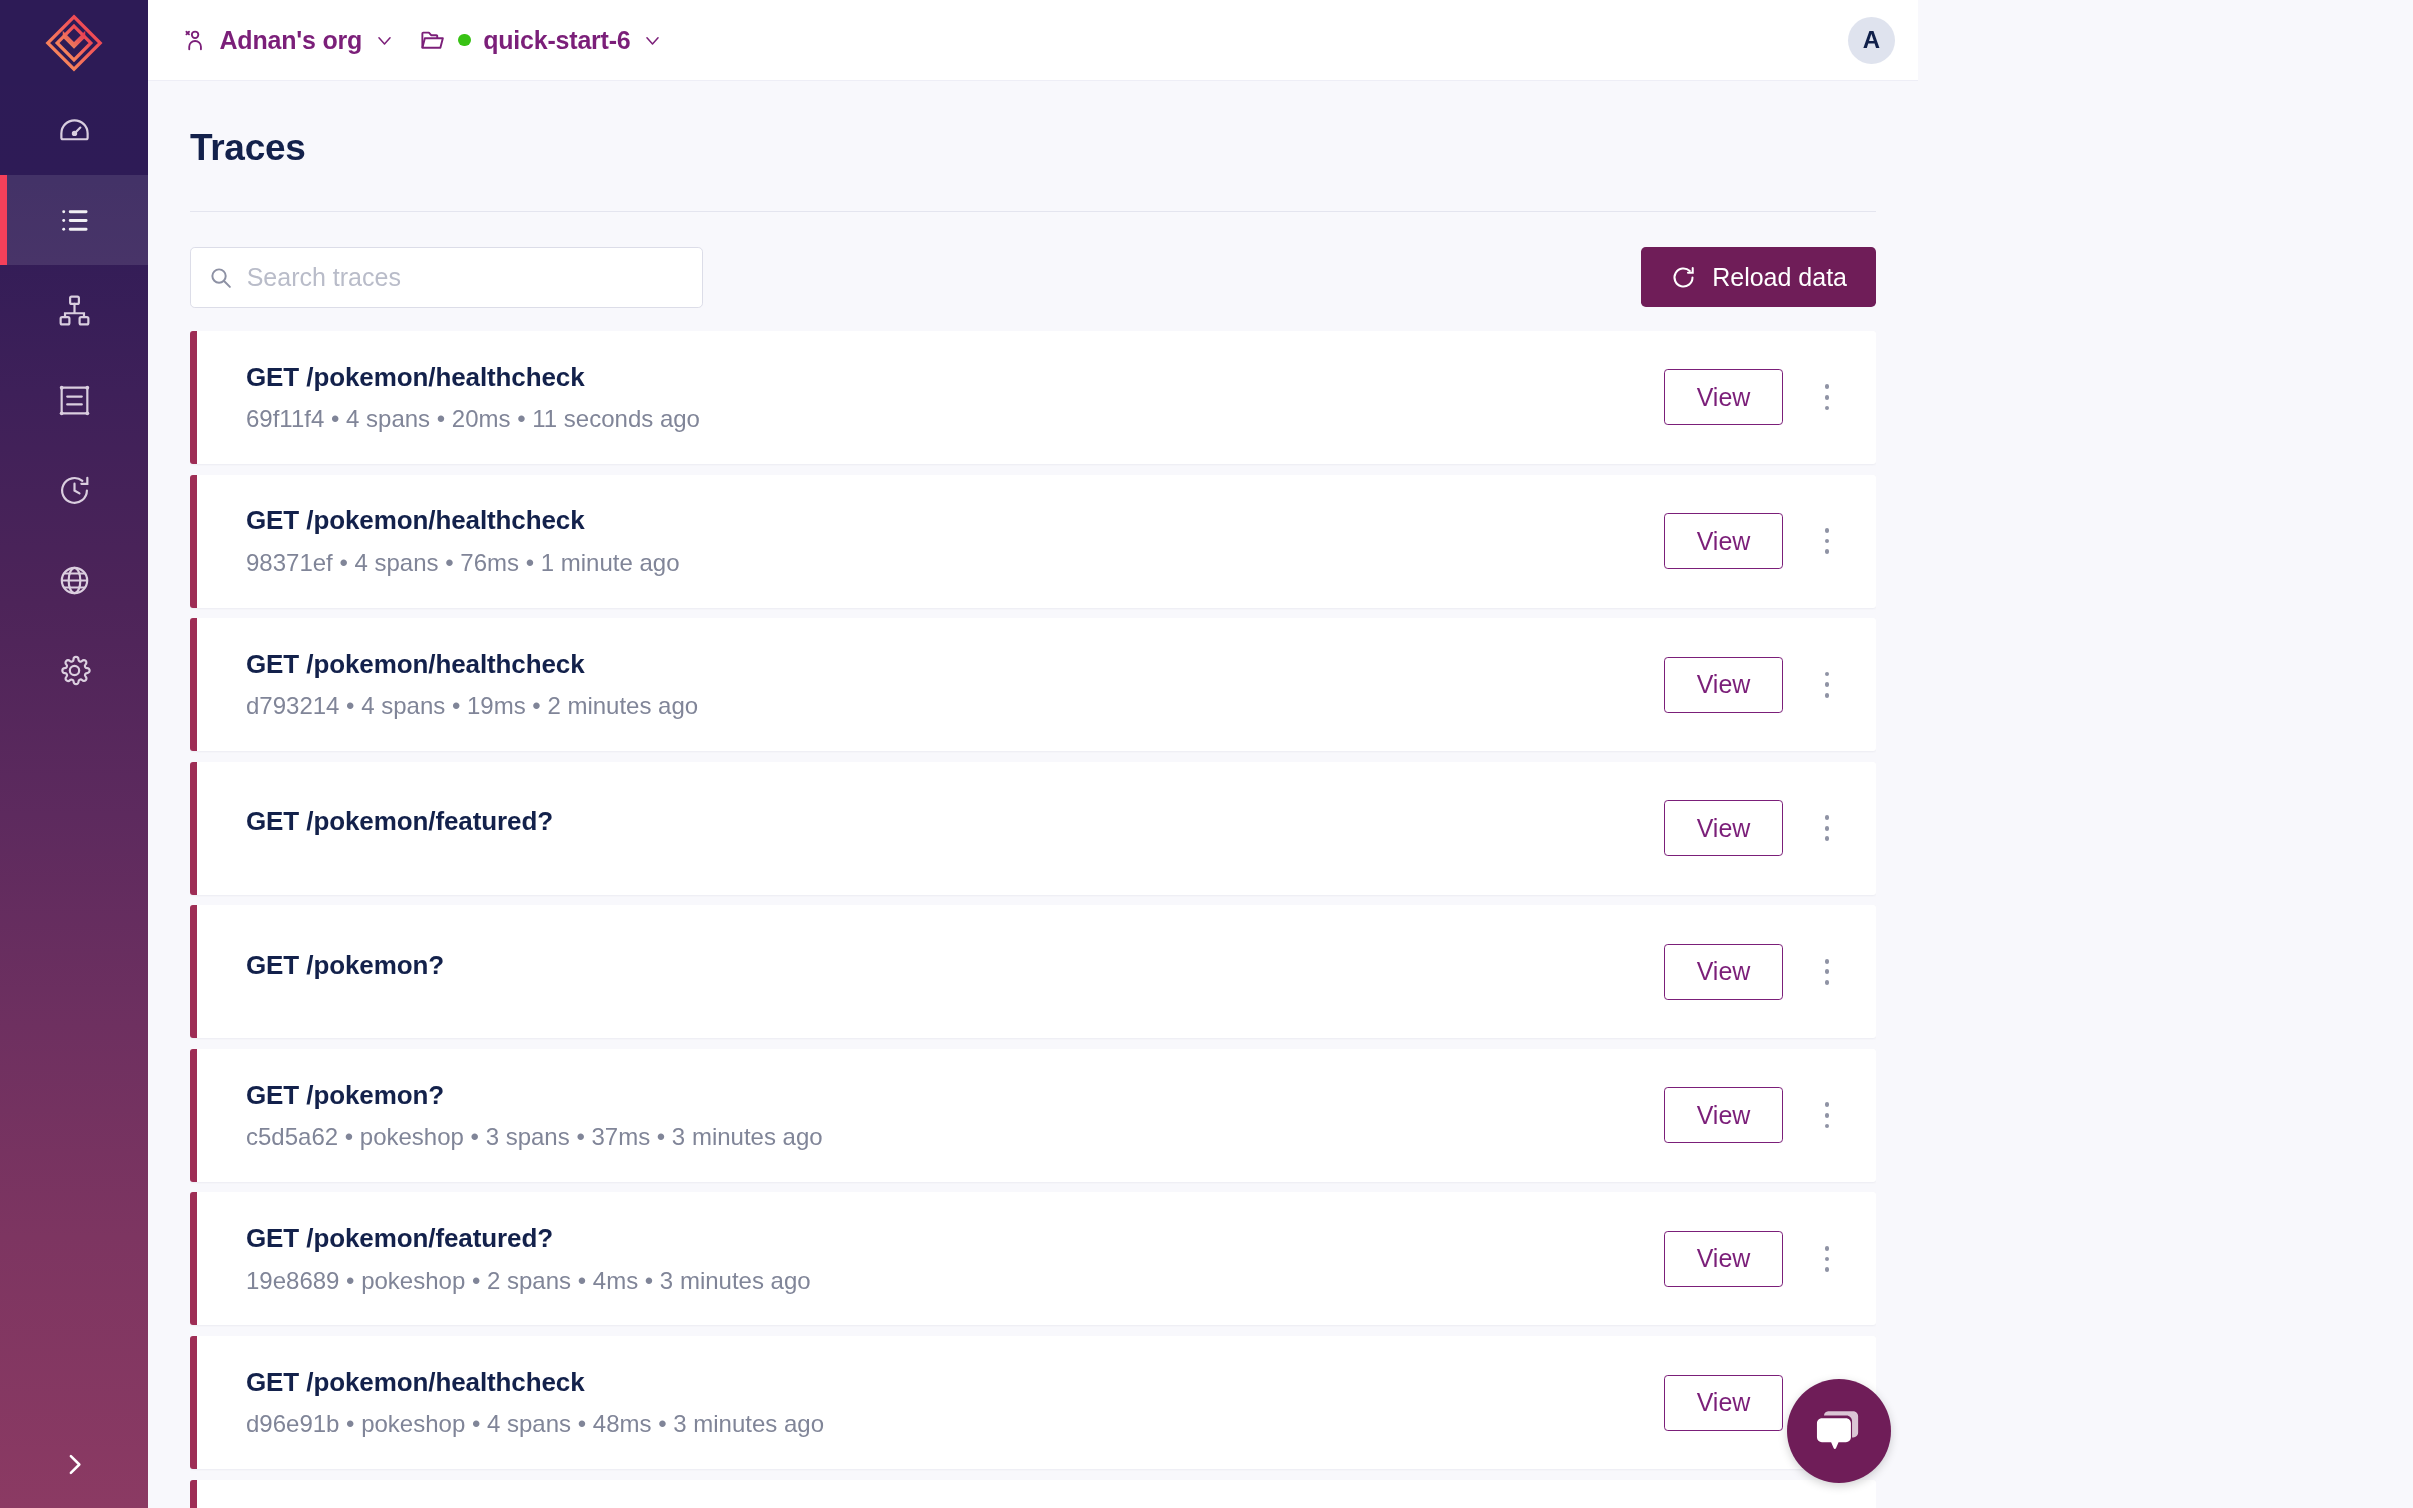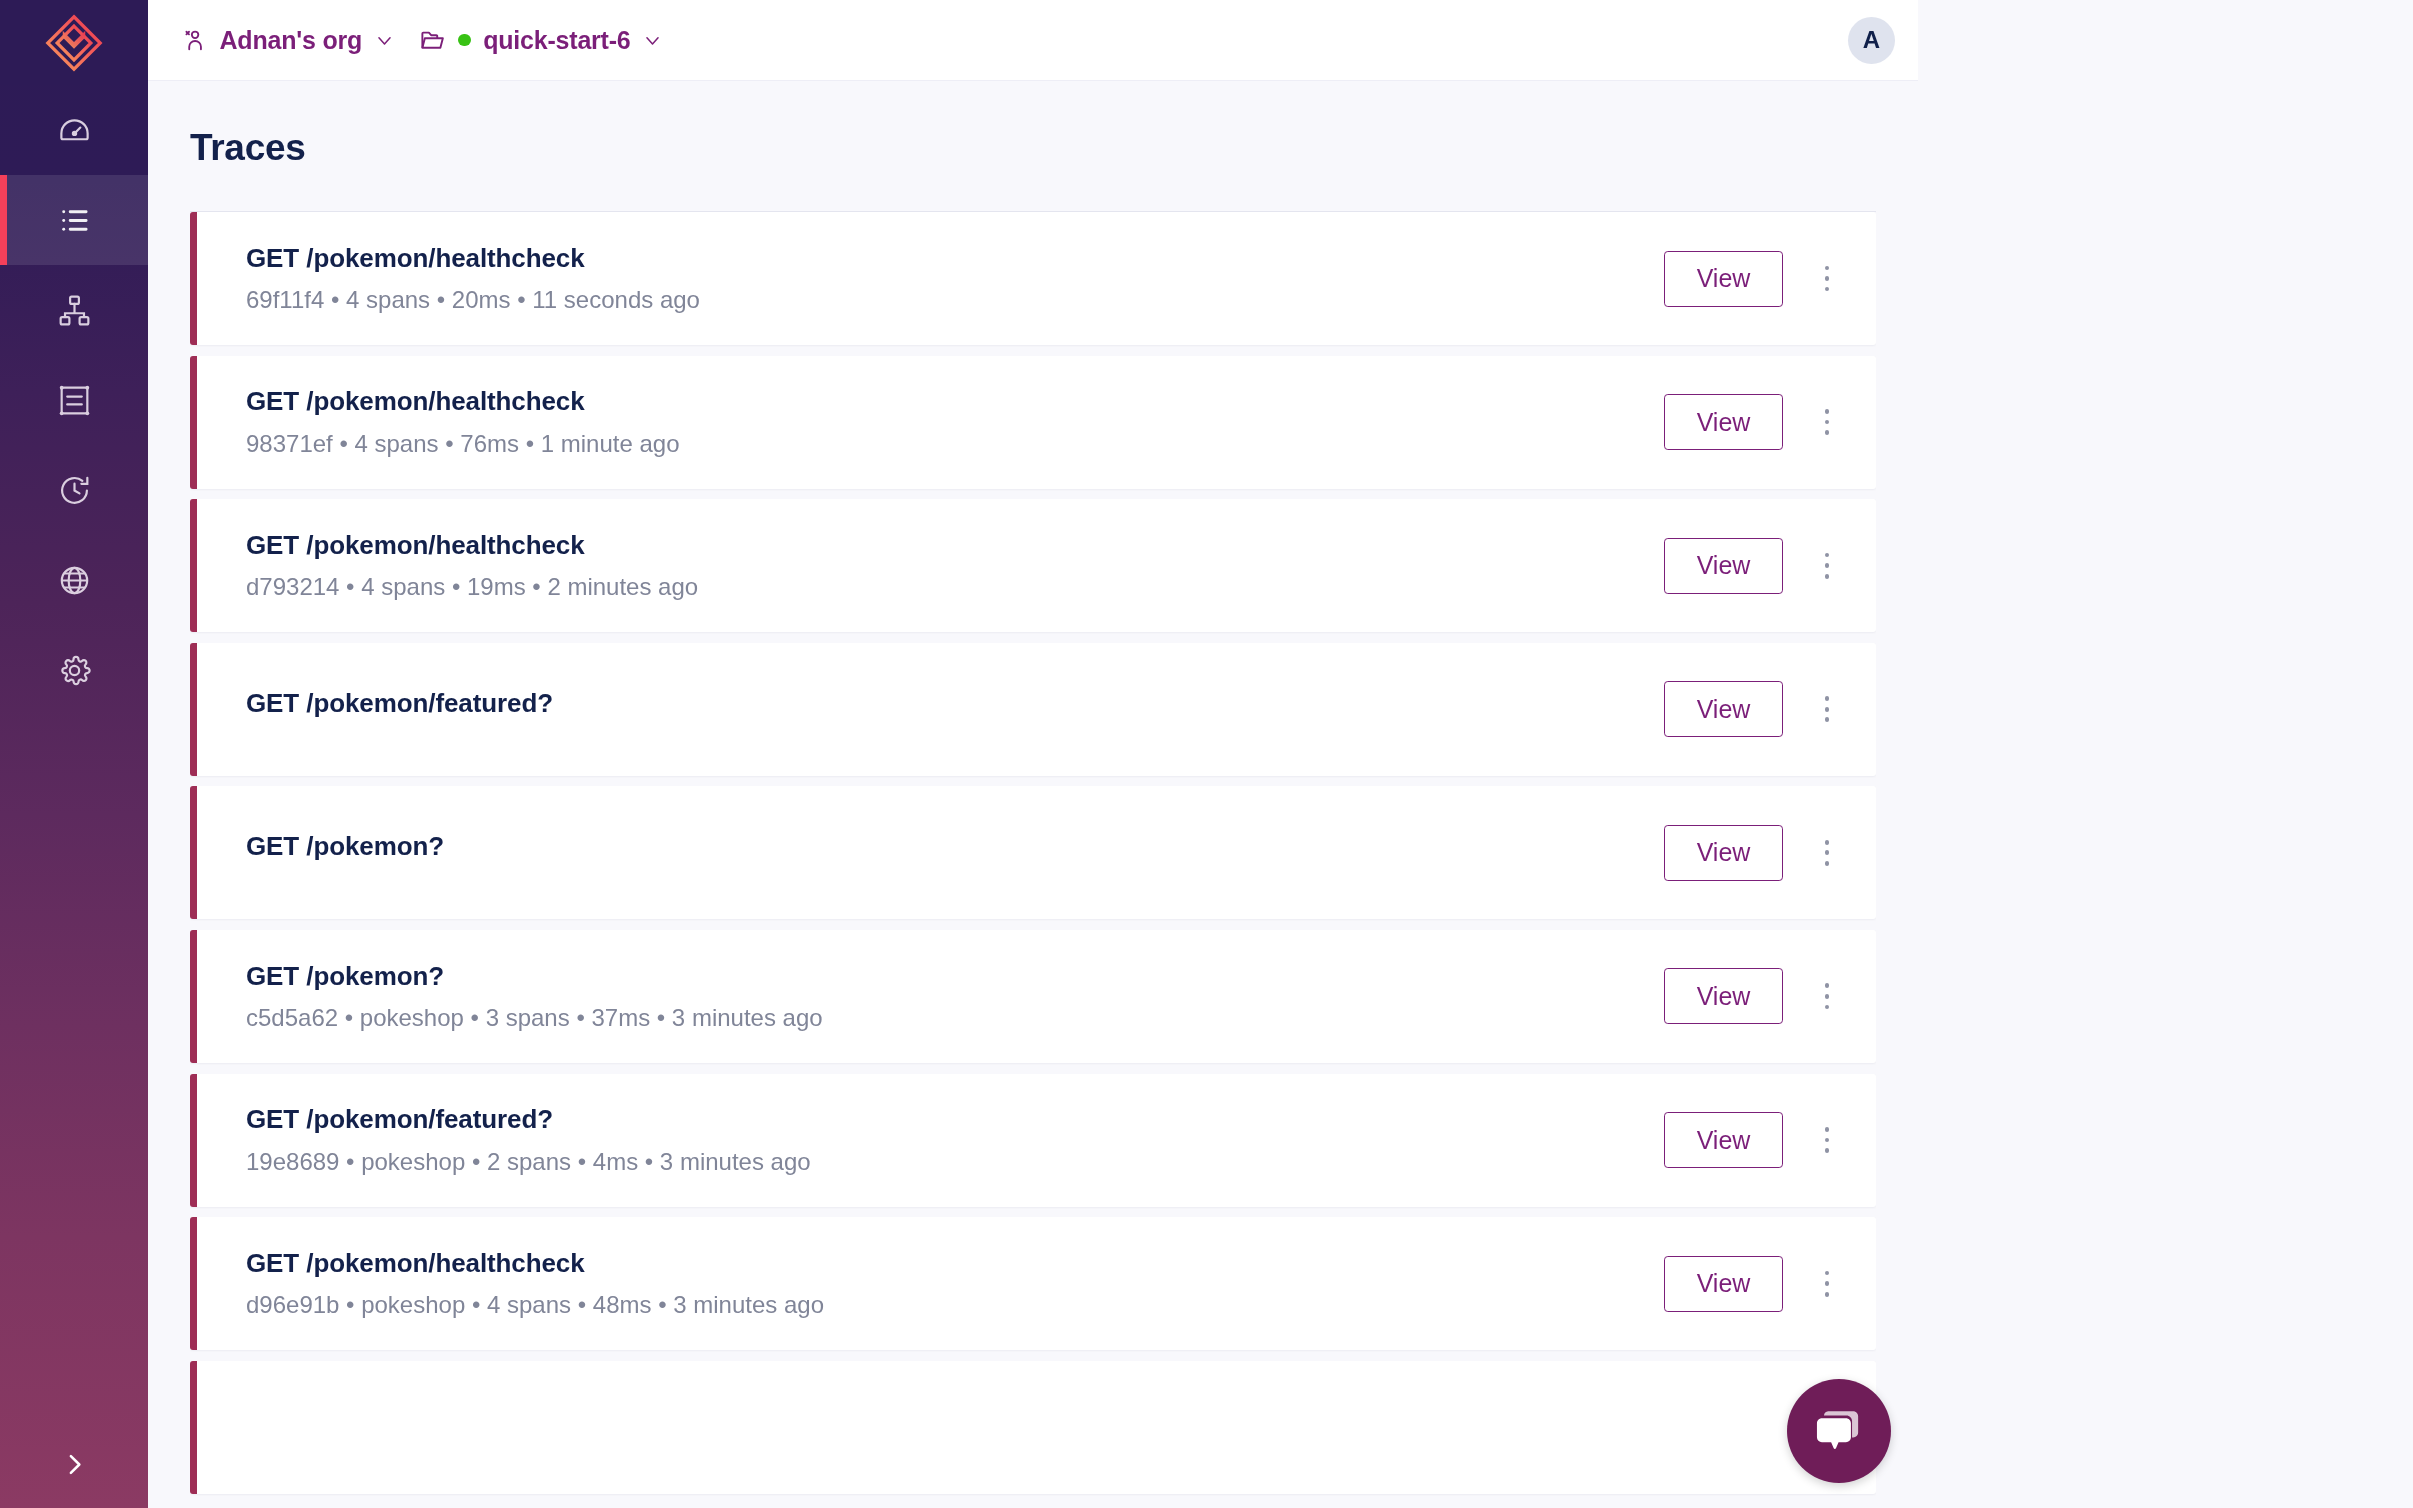--- a/index.html
+++ b/index.html
@@ -290,20 +290,37 @@
 
 
       <div class="avatar">A</div>
     </header>
 
     <div class="content">
 
       <h1 class="page-title">Traces</h1>
       <div class="divider"></div>
 
+      <div class="toolbar">
+        <div class="search-wrap">
+          <svg width="25" height="25" viewBox="0 0 24 24" fill="none" stroke="#8d91a4" stroke-width="1.9" stroke-linecap="round">
+            <circle cx="10.6" cy="10.6" r="6.4"></circle>
+              <path d="M15.4 15.4 21 21"></path>
+          </svg>
+          <input class="search-input" type="text" placeholder="Search traces" style="">
+        </div>
+
+        <button class="reload-btn">
+          <svg width="27" height="27" viewBox="0 0 24 24" fill="none" stroke="#ffffff" stroke-width="1.8" stroke-linecap="round">
+            <path d="M20 12a8 8 0 1 1-2.4-5.7"></path>
+            <path d="M20.2 3.6v4.2H16"></path>
+          </svg>
+          <span>Reload data</span>
+        </button>
+      </div>
 
       <div class="trace-list">
           <div class="trace-row">
             <div class="trace-info">
               <div class="trace-name">GET /pokemon/healthcheck</div>
               <div class="trace-meta">69f11f4 • 4 spans • 20ms • 11 seconds ago</div>
             </div>
             <div class="trace-actions">
               <button class="view-btn">View</button>
               <div class="kebab">

